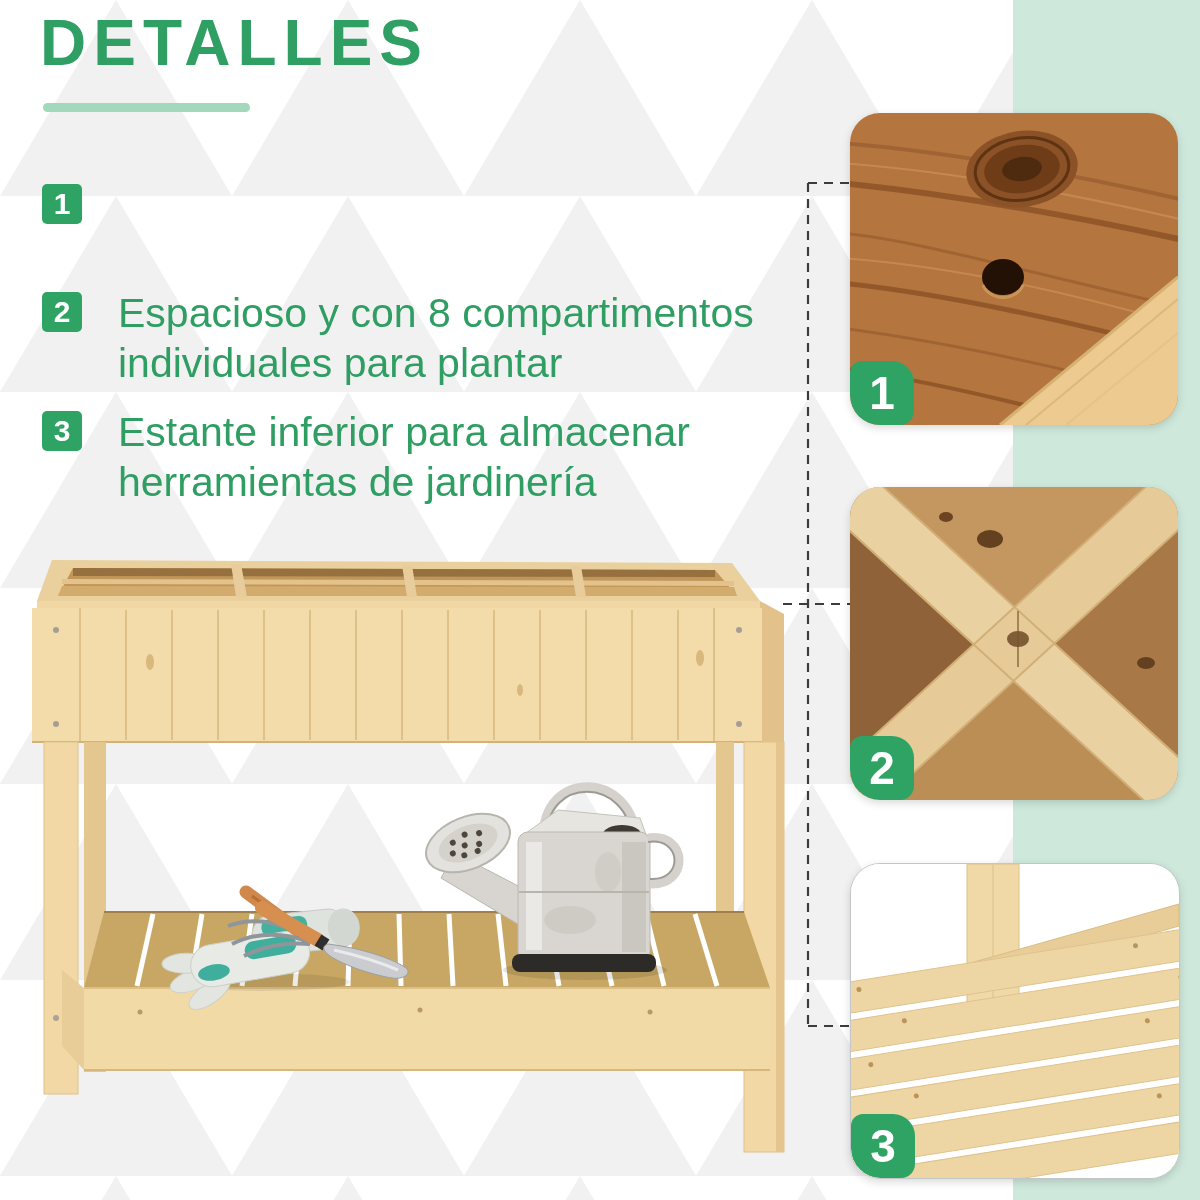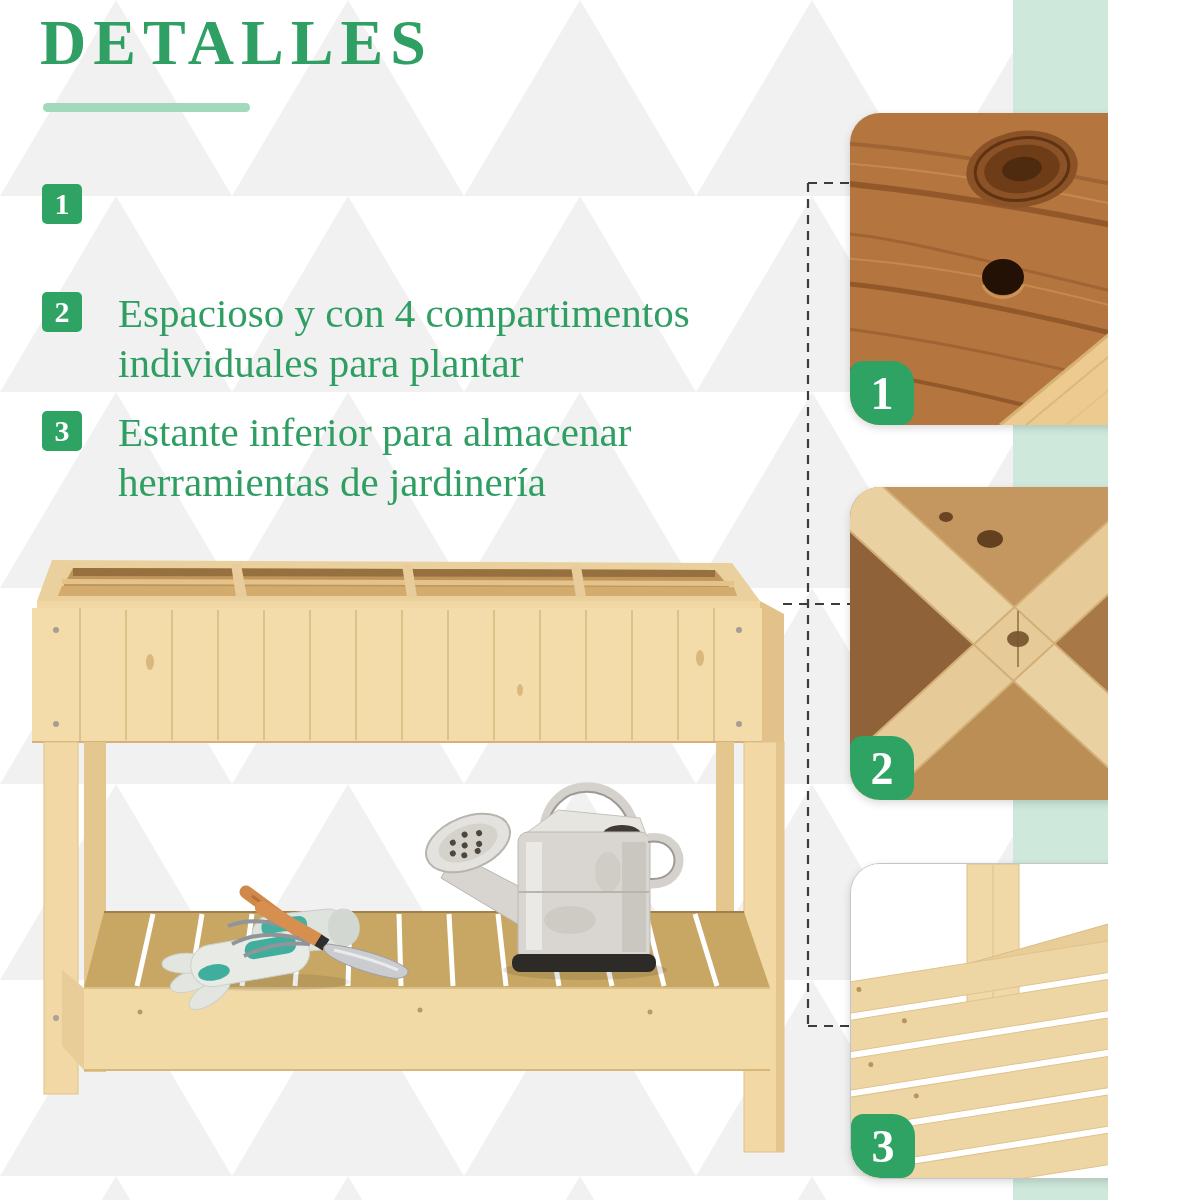--- a/index.html
+++ b/index.html
@@ -1,17 +1,17 @@
 <!DOCTYPE html>
 <html><head>
 <meta charset="utf-8">
 <style>
   html,body{margin:0;padding:0;background:#fff;}
-  .canvas{position:relative;width:1108px;height:1200px;overflow:hidden;
-          font-family:Liberation Serif, serif;background:#fff;}
+  .canvas{position:relative;width:1200px;height:1200px;overflow:hidden;
+          font-family:Liberation Sans, sans-serif;background:#fff;}
   .bg{position:absolute;left:0;top:0;z-index:0;}
   .stripe{position:absolute;left:1013px;top:0;width:187px;height:1200px;
           background:#cee9db;z-index:0;}
   .dashes{position:absolute;left:0;top:0;z-index:1;}
   .product{position:absolute;left:0;top:540px;z-index:1;}
   .title{position:absolute;left:40px;top:6px;margin:0;z-index:2;
          font-size:64px;font-weight:bold;letter-spacing:7px;color:#2f9f63;}
   .title-underline{position:absolute;left:43px;top:103px;width:207px;height:9px;
          border-radius:5px;background:#a2d8bb;z-index:2;}
   .feature{position:absolute;left:42px;display:flex;gap:36px;z-index:2;width:780px;}
@@ -57,21 +57,21 @@
   </svg>
 
   <h1 class="title">DETALLES</h1>
   <div class="title-underline"></div>
 
   <div class="feature f1">
     <div class="fbadge">1</div>
   </div>
   <div class="feature f2">
     <div class="fbadge">2</div>
-    <div class="ftext">Espacioso y con 4 compartimentos individuales para plantar</div>
+    <div class="ftext">Espacioso y con 8 compartimentos individuales para plantar</div>
   </div>
   <div class="feature f3">
     <div class="fbadge">3</div>
     <div class="ftext">Estante inferior para almacenar herramientas de jardinería</div>
   </div>
 
   <svg class="product" width="800" height="620" viewBox="0 0 800 620">
     <g>
       <polygon points="37,61 52,20 732,23 760,61" fill="#e9d09d"></polygon>
       <polygon points="58,56 73,28 715,30 737,56" fill="#c19659"></polygon>

